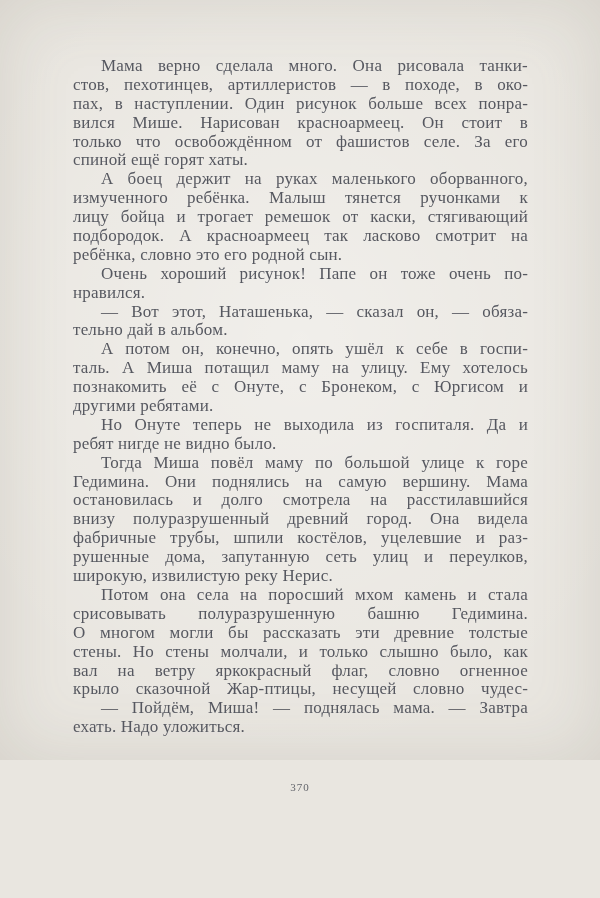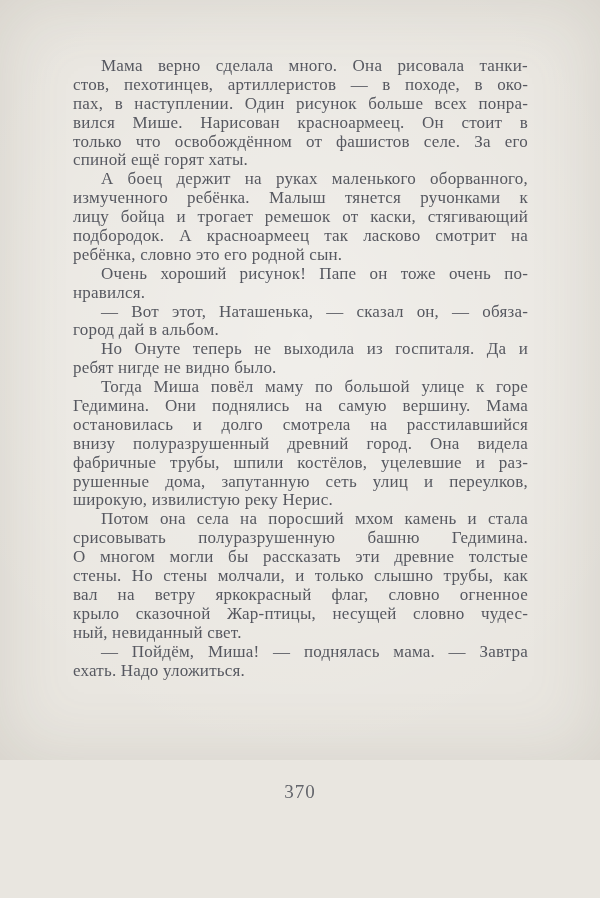--- a/index.html
+++ b/index.html
@@ -51,21 +51,21 @@
     text-align: right;
     text-align-last: left;
   }
   .page-number {
     position: absolute;
     left: 0;
     top: 781px;
     width: 600px;
     text-align: center;
     color: #63656b;
-    font-size: 19px;
+    font-size: 11px;
     letter-spacing: 1px;
   }
 </style>
 </head>
 <body>
 
 <div class="page">
   <div class="text-block" id="text-block">
       <div class="paragraph">
         <div class="line indent">Мама верно сделала много. Она рисовала танки-</div>
@@ -81,43 +81,48 @@
         <div class="line">лицу бойца и трогает ремешок от каски, стягивающий</div>
         <div class="line">подбородок. А красноармеец так ласково смотрит на</div>
         <div class="line last">ребёнка, словно это его родной сын.</div>
       </div>
       <div class="paragraph">
         <div class="line indent">Очень хороший рисунок! Папе он тоже очень по-</div>
         <div class="line last">нравился.</div>
       </div>
       <div class="paragraph">
         <div class="line indent">— Вот этот, Наташенька, — сказал он, — обяза-</div>
-        <div class="line last">город дай в альбом.</div>
+        <div class="line last">тельно дай в альбом.</div>
+      </div>
+      <div class="paragraph">
+        <div class="line indent">А потом он, конечно, опять ушёл к себе в госпи-</div>
+        <div class="line">таль. А Миша потащил маму на улицу. Ему хотелось</div>
+        <div class="line">познакомить её с Онуте, с Бронеком, с Юргисом и</div>
+        <div class="line last">другими ребятами.</div>
       </div>
       <div class="paragraph">
         <div class="line indent">Но Онуте теперь не выходила из госпиталя. Да и</div>
         <div class="line last">ребят нигде не видно было.</div>
       </div>
       <div class="paragraph">
         <div class="line indent">Тогда Миша повёл маму по большой улице к горе</div>
         <div class="line">Гедимина. Они поднялись на самую вершину. Мама</div>
         <div class="line">остановилась и долго смотрела на расстилавшийся</div>
         <div class="line">внизу полуразрушенный древний город. Она видела</div>
         <div class="line">фабричные трубы, шпили костёлов, уцелевшие и раз-</div>
         <div class="line">рушенные дома, запутанную сеть улиц и переулков,</div>
         <div class="line last">широкую, извилистую реку Нерис.</div>
       </div>
       <div class="paragraph">
         <div class="line indent">Потом она села на поросший мхом камень и стала</div>
         <div class="line">срисовывать полуразрушенную башню Гедимина.</div>
         <div class="line">О многом могли бы рассказать эти древние толстые</div>
-        <div class="line">стены. Но стены молчали, и только слышно трубы, как</div>
+        <div class="line">стены. Но стены молчали, и только слышно было, как</div>
         <div class="line">вал на ветру яркокрасный флаг, словно огненное</div>
         <div class="line">крыло сказочной Жар-птицы, несущей словно чудес-</div>
-        <div class="line last">ный, невиданный свет.</div>
       </div>
       <div class="paragraph">
         <div class="line indent">— Пойдём, Миша! — поднялась мама. — Завтра</div>
         <div class="line last">ехать. Надо уложиться.</div>
       </div>
     </div>
   <div class="page-number">370</div>
 </div>
 
 </body></html>

